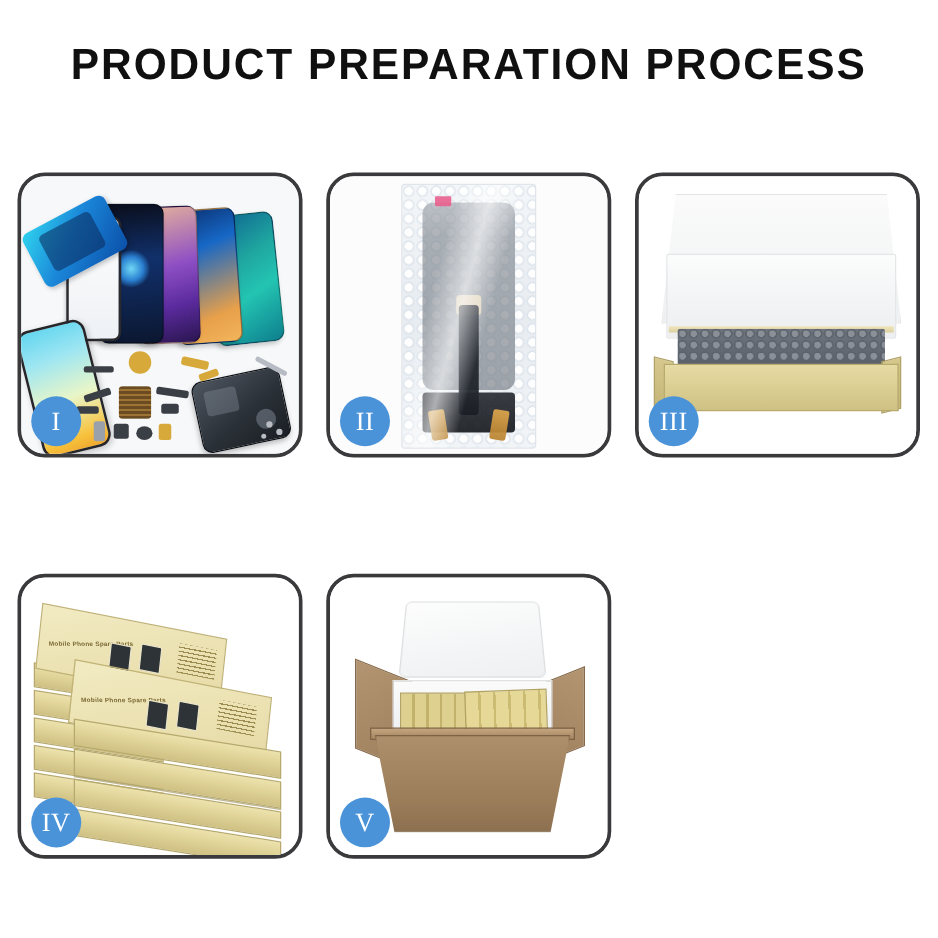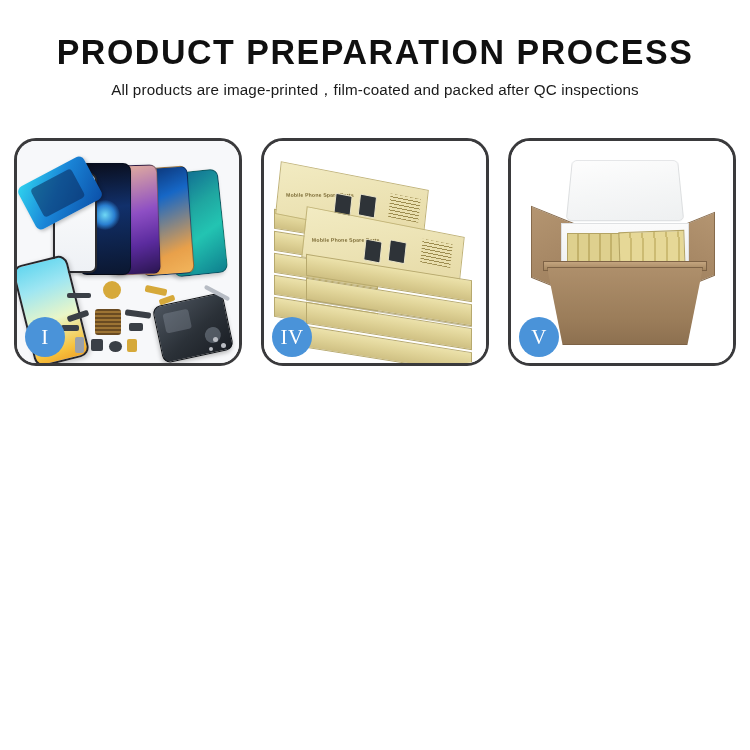--- a/index.html
+++ b/index.html
@@ -363,21 +363,20 @@
     transform:rotate(12deg);
   }
 </style>
 </head>
 <body>
 
 <div class="page">
 
   <div class="header">
     <div class="title">PRODUCT PREPARATION PROCESS</div>
-    <div class="subtitle">All products are image-printed，film-coated and packed after QC inspections</div>
   </div>
 
   <div class="grid">
 
     <div class="panel">
       <div class="stage">
         <div class="p1-bg"></div>
 
         <div class="phone-fan">
           <div class="fan-ph a"></div>
@@ -407,21 +406,50 @@
           <div class="pt gold" style="left:110px;top:198px;width:10px;height:13px;"></div>
           <div class="pt screw" style="left:196px;top:196px;width:5px;height:5px;"></div>
           <div class="pt screw" style="left:204px;top:202px;width:5px;height:5px;"></div>
           <div class="pt screw" style="left:192px;top:206px;width:4px;height:4px;"></div>
           <div class="pt" style="left:186px;top:150px;width:28px;height:4px;background:#b7bcc4;transform:rotate(28deg);"></div>
         </div>
       </div>
       <div class="badge">I</div>
     </div>
 
-
+    <div class="panel">
+      <div class="stage">
+        <div class="p2-bg"></div>
+        <div class="bubble-bag">
+          <div class="lcd-inside"></div>
+          <div class="flex-pad"></div>
+          <div class="flex-strip"></div>
+          <div class="conn-block"></div>
+          <div class="conn-gold-l"></div>
+          <div class="conn-gold-r"></div>
+          <div class="pink-label"></div>
+          <div class="bag-sheen"></div>
+        </div>
+      </div>
+      <div class="badge">II</div>
+    </div>
+
+    <div class="panel">
+      <div class="stage">
+        <div class="p3-bg"></div>
+        <div class="m-lidback"></div>
+        <div class="m-foam"></div>
+        <div class="m-inner-line"></div>
+        <div class="m-bubble-layer"></div>
+        <div class="m-side-l"></div>
+        <div class="m-side-r"></div>
+        <div class="m-front"></div>
+      </div>
+      <div class="badge">III</div>
+    </div>
 
     <div class="panel">
       <div class="stage">
         <div class="p4-bg"></div>
         <div class="stack">
 
           <div class="sbox" style="left:4px;top:54px;width:104px;height:20px;transform:skewY(9deg);"></div>
           <div class="sbox" style="left:4px;top:76px;width:104px;height:20px;transform:skewY(9deg);"></div>
           <div class="sbox" style="left:4px;top:98px;width:104px;height:20px;transform:skewY(9deg);"></div>
           <div class="sbox" style="left:4px;top:120px;width:104px;height:20px;transform:skewY(9deg);"></div>

